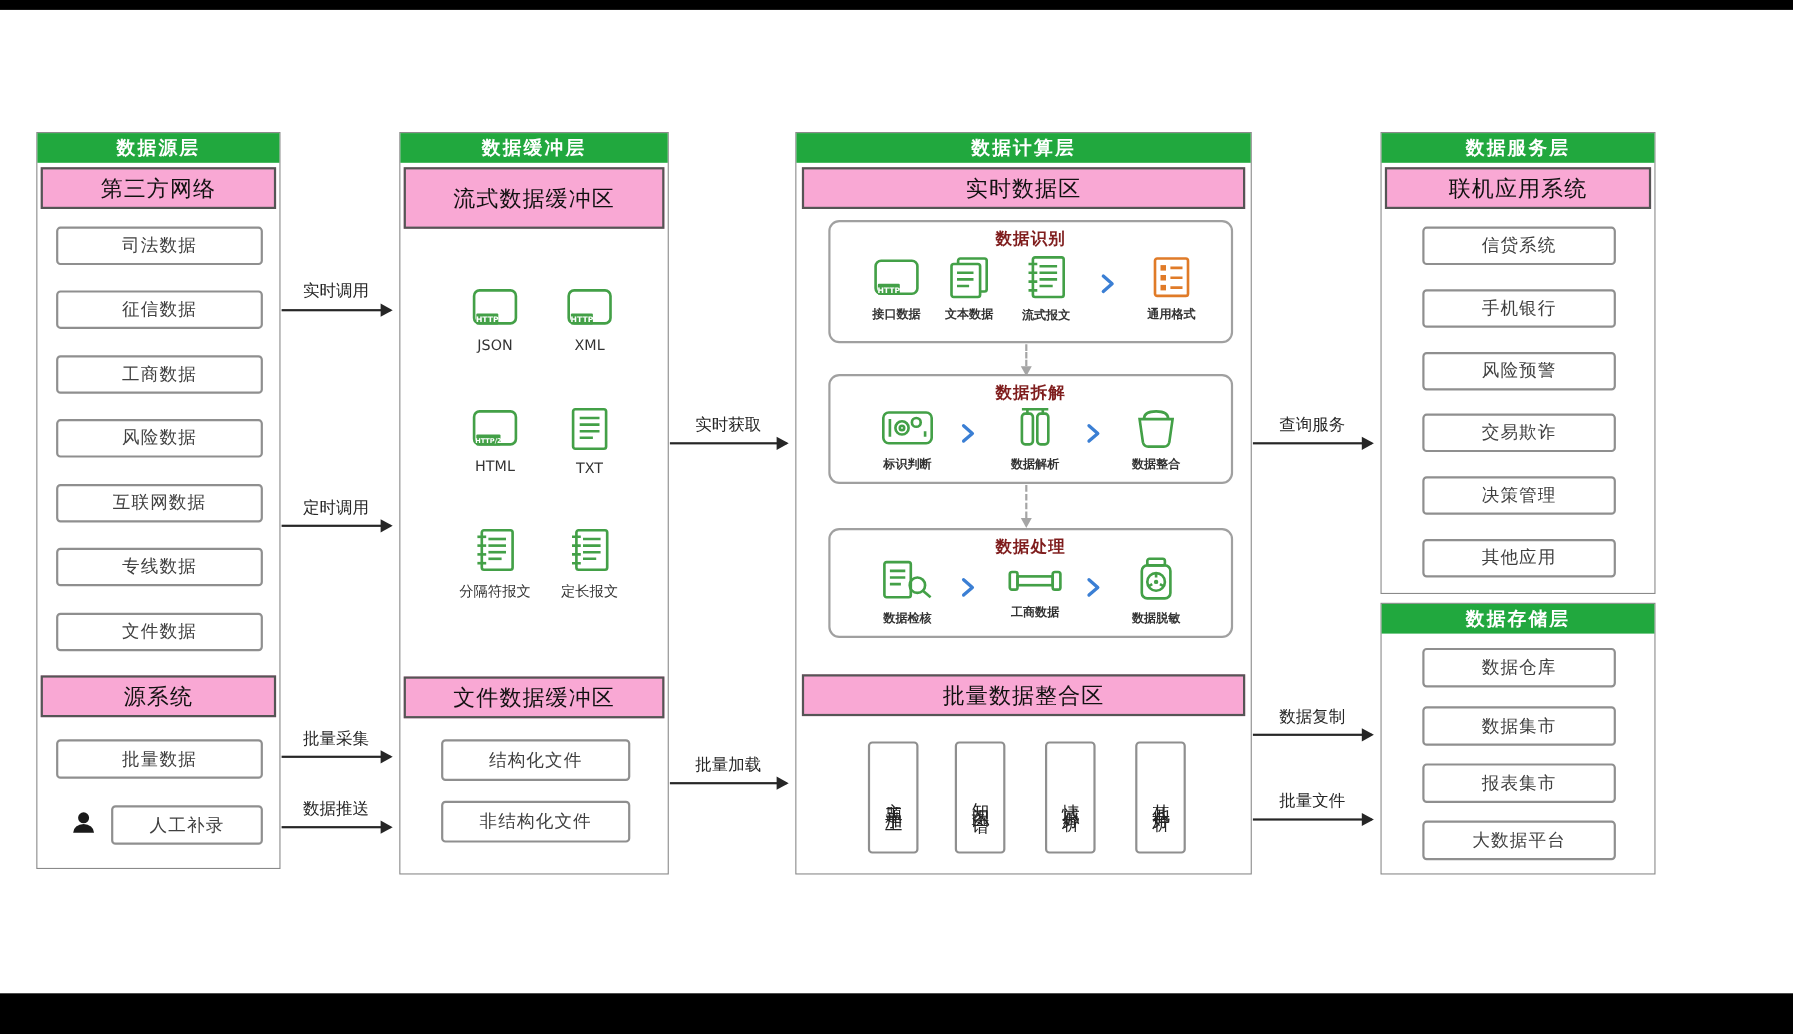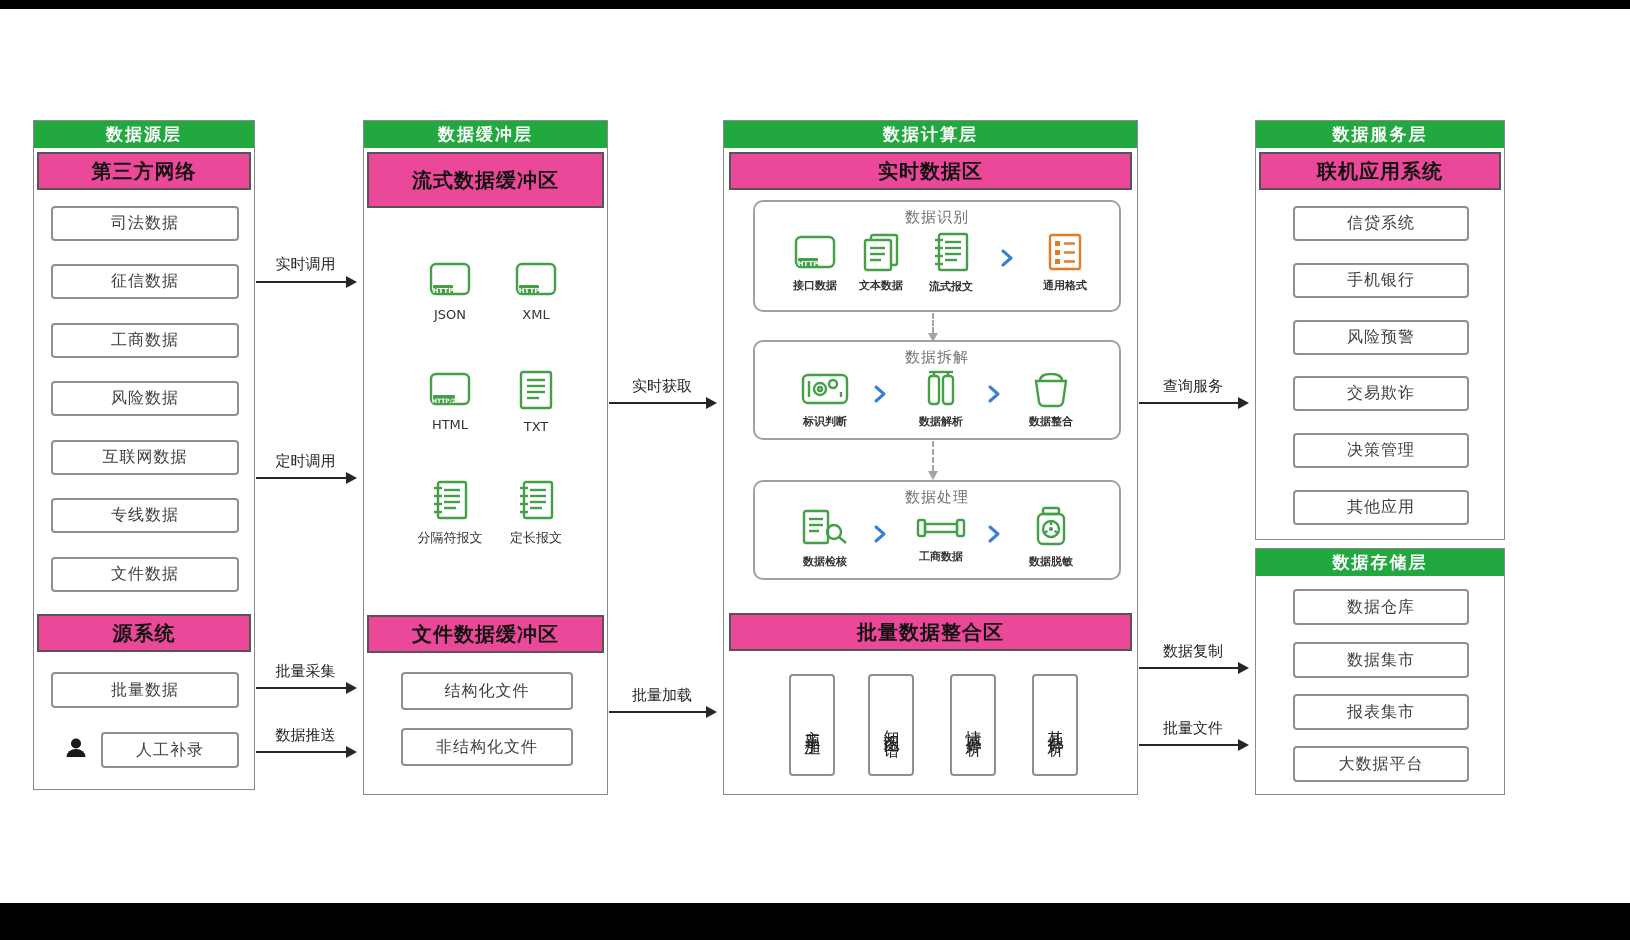--- a/index.html
+++ b/index.html
@@ -13,32 +13,32 @@
   .bar.bottom { top: 903px; height: 37px; }
 
   .layer { position: absolute; border: 1px solid #8a8a8a; background: #fff; }
   .lhdr {
     position: absolute; left: 0; top: 0; width: 100%; height: 27px;
     background: var(--header-green, #21a83e); color: #fff;
     font-size: 17px; font-weight: bold; letter-spacing: 2px;
     display: flex; align-items: center; justify-content: center;
   }
   .sect {
-    position: absolute; background: #ec4899; border: 2px solid #555;
+    position: absolute; background: #f9a8d4; border: 2px solid #555;
     display: flex; align-items: center; justify-content: center;
-    font-size: 20px; font-weight: bold; color: #111; letter-spacing: 1px;
+    font-size: 20px; font-weight: normal; color: #111; letter-spacing: 1px;
   }
   .ibox {
     position: absolute; background: #fff; border: 2px solid #8f8f8f; border-radius: 4px;
     display: flex; align-items: center; justify-content: center;
     font-size: 16px; color: #404040; letter-spacing: 1px;
   }
   .stage { position: absolute; border: 2px solid #a0a0a0; border-radius: 10px; background: #fff; }
   .stitle { position: absolute; top: 6px; left: 0; width: 100%; text-align: center;
-            font-size: 15px; color: #737373; font-weight: 400; letter-spacing: 1px; }
+            font-size: 15px; color: #7f1d1d; font-weight: 700; letter-spacing: 1px; }
   .sitem { position: absolute; width: 64px; text-align: center; }
   .sitem .cap { display: block; margin-top: 2px; font-size: 11px; font-weight: 600; color: #333; }
   .icel { position: absolute; width: 84px; text-align: center; }
   .icel .cap { display: block; margin-top: 4px; font-size: 13px; color: #333; }
   .vbox {
     position: absolute; border: 2px solid #8f8f8f; border-radius: 4px; background: #fff;
     display: flex; align-items: center; justify-content: center;
     font-size: 16px; color: #222;
     writing-mode: vertical-lr; text-orientation: upright; letter-spacing: 4px;
   }

